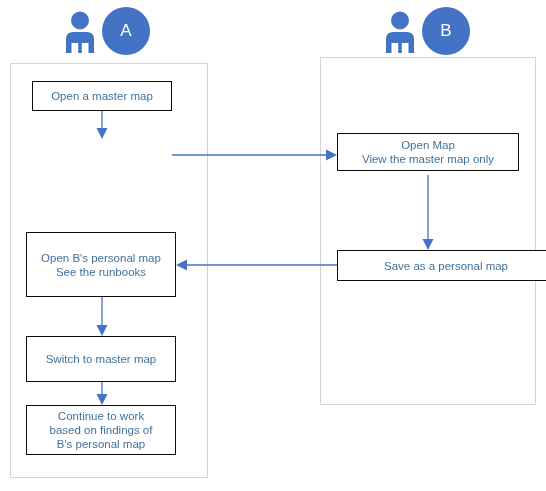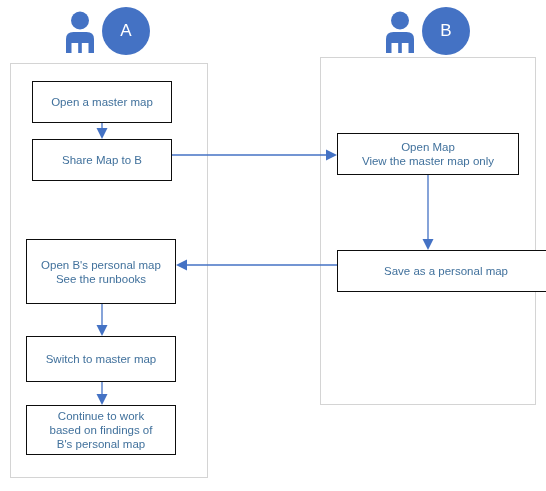--- a/index.html
+++ b/index.html
@@ -58,21 +58,21 @@
     box-sizing: border-box;
     border: 1.4px solid #0d0d0d;
     background: #ffffff;
     color: #41719C;
     font-size: 11.5px;
     line-height: 14px;
     text-align: center;
     display: flex;
     align-items: center;
     justify-content: center;
-    padding: 20px 4px;
+    padding: 14px 4px;
     white-space: pre-line;
     font-family: "Liberation Sans", sans-serif;
   }
   
   .conn {
     position: absolute;
     overflow: visible;
   }
   .conn line {
     stroke: #4472C4;
@@ -133,28 +133,27 @@
     <polygon points="102,336 96.5,325 107.5,325"></polygon>
   </svg>
 
   <svg class="conn" style="left:0; top:0; width:546px; height:491px;">
     <line x1="102" y1="366" x2="102" y2="398"></line>
     <polygon points="102,405 96.5,394 107.5,394"></polygon>
   </svg>
 
   <div class="node" style="left:32px; top:81px; width:140px; height:30px;">Open a master map</div>
 
-  <div class="node" style="left:32px; top:139px; width:140px; height:31px;">Share Map to B</div>
 
   <div class="node" style="left:337px; top:133px; width:182px; height:38px;">Open Map
 View the master map only</div>
 
   <div class="node" style="left:337px; top:250px; width:218px; height:31px;">Save as a personal map</div>
 
-  <div class="node" style="left:26px; top:232px; width:150px; height:65px;margin-top:7px;">Open B's personal map
+  <div class="node" style="left:26px; top:232px; width:150px; height:65px;">Open B's personal map
 See the runbooks</div>
 
   <div class="node" style="left:26px; top:336px; width:150px; height:46px;">Switch to master map</div>
 
   <div class="node" style="left:26px; top:405px; width:150px; height:50px;">Continue to work
 based on findings of
 B's personal map</div>
 
 </div>
 

